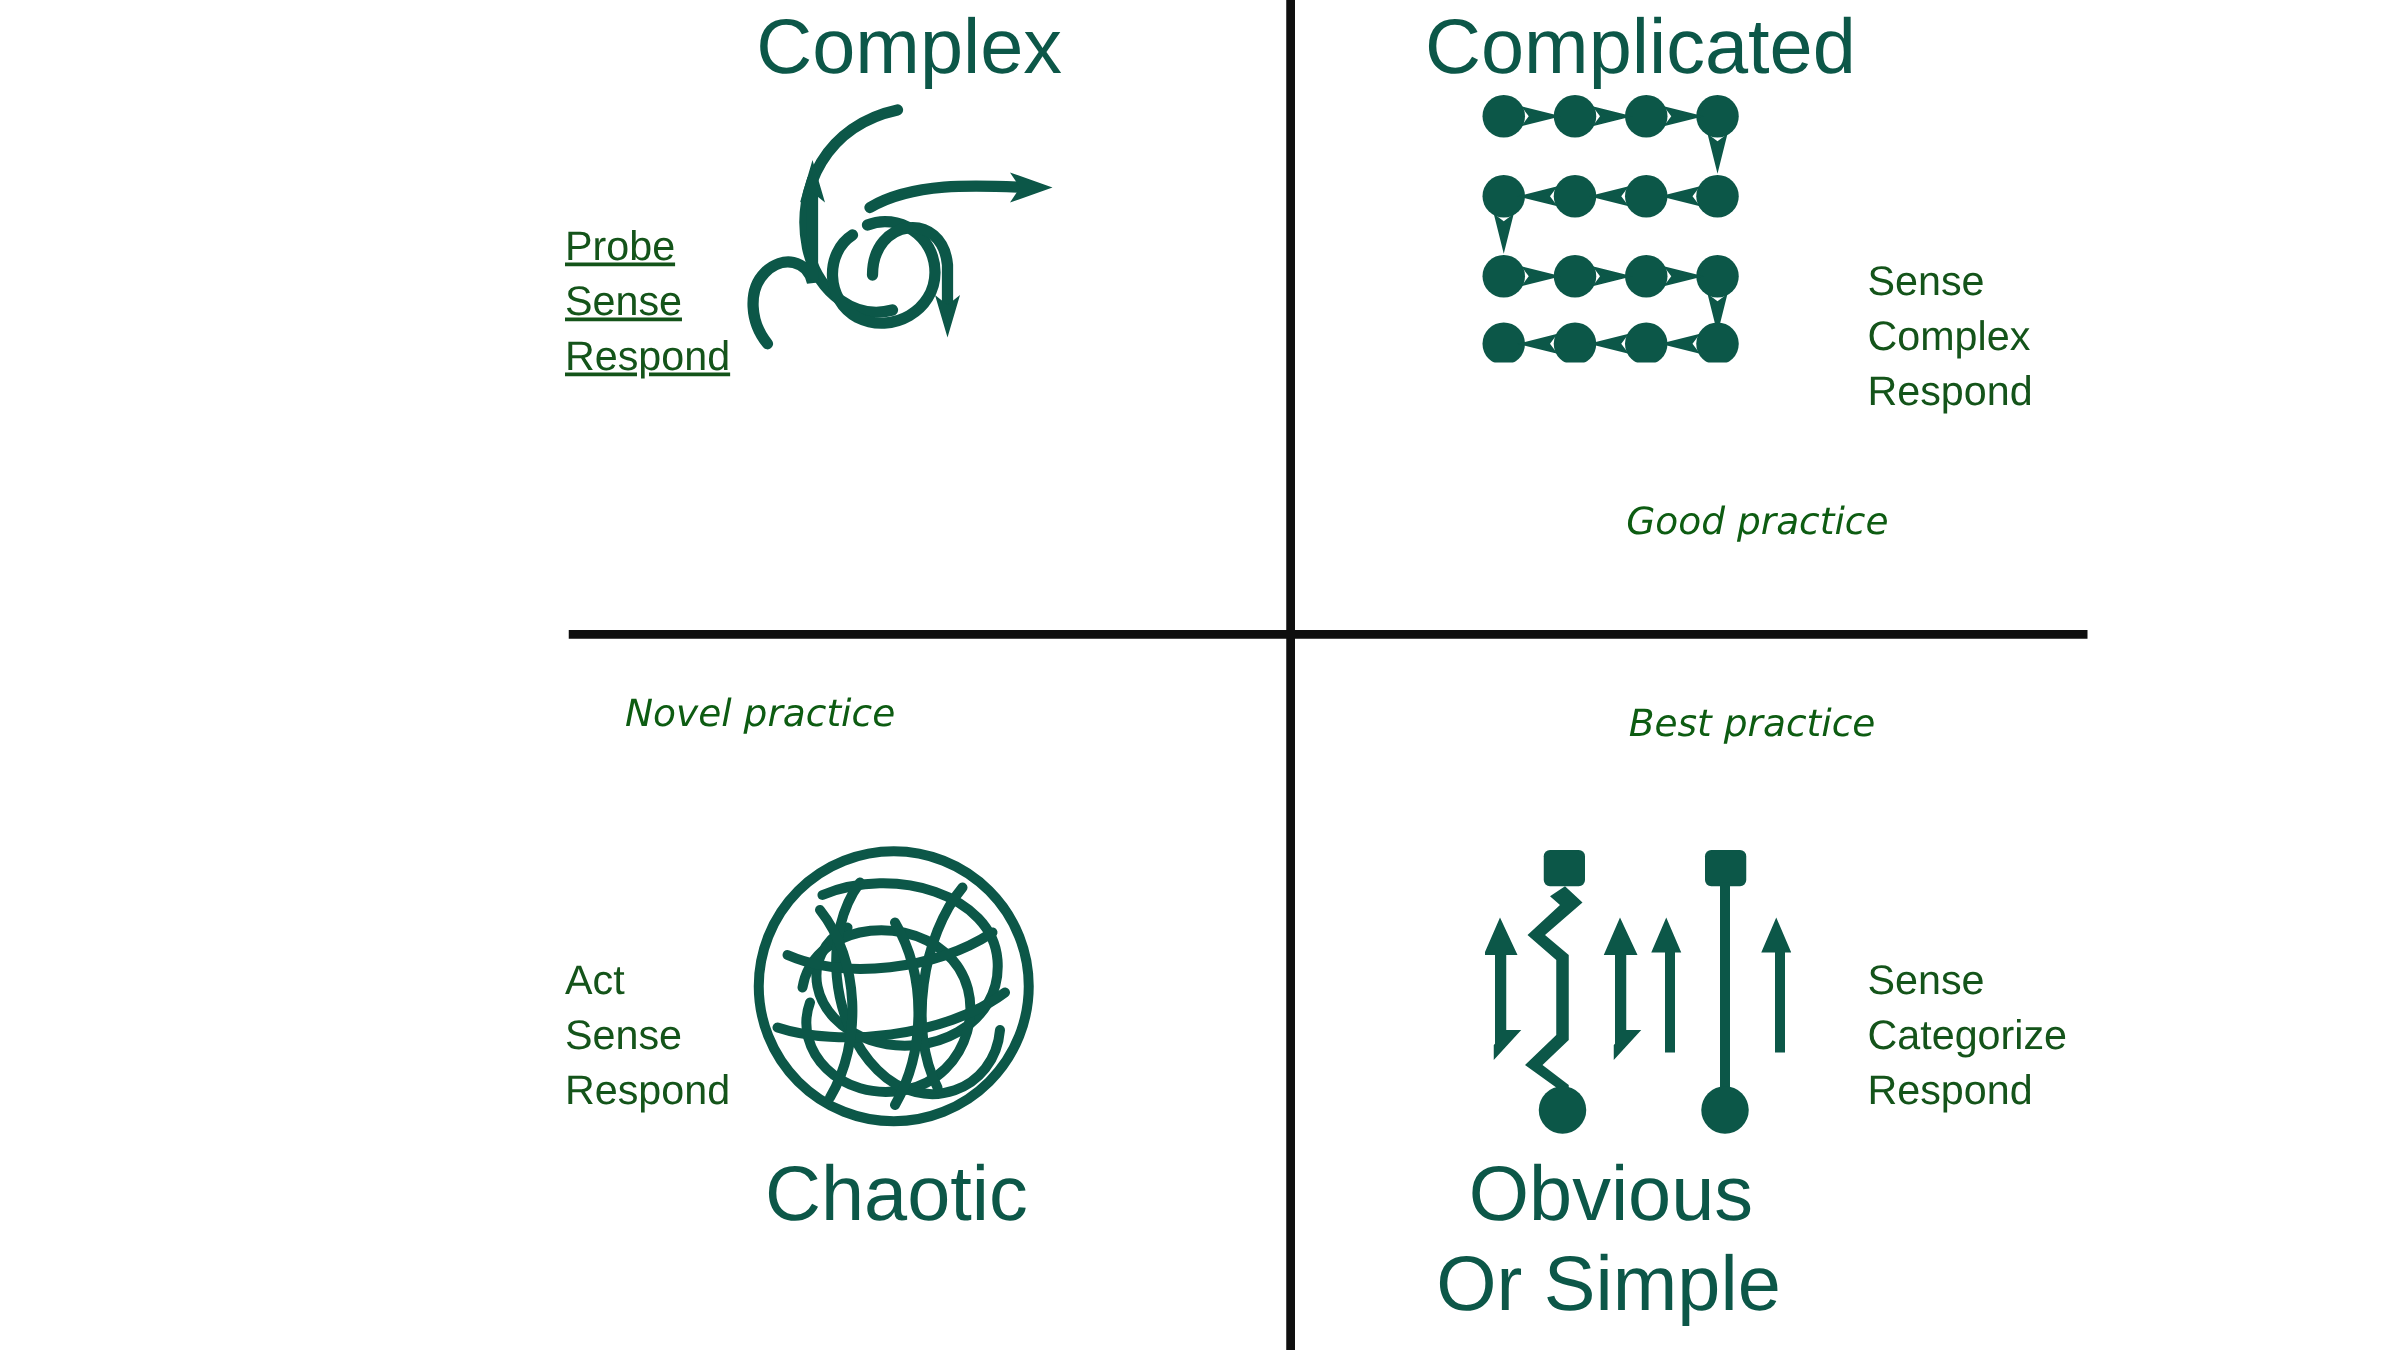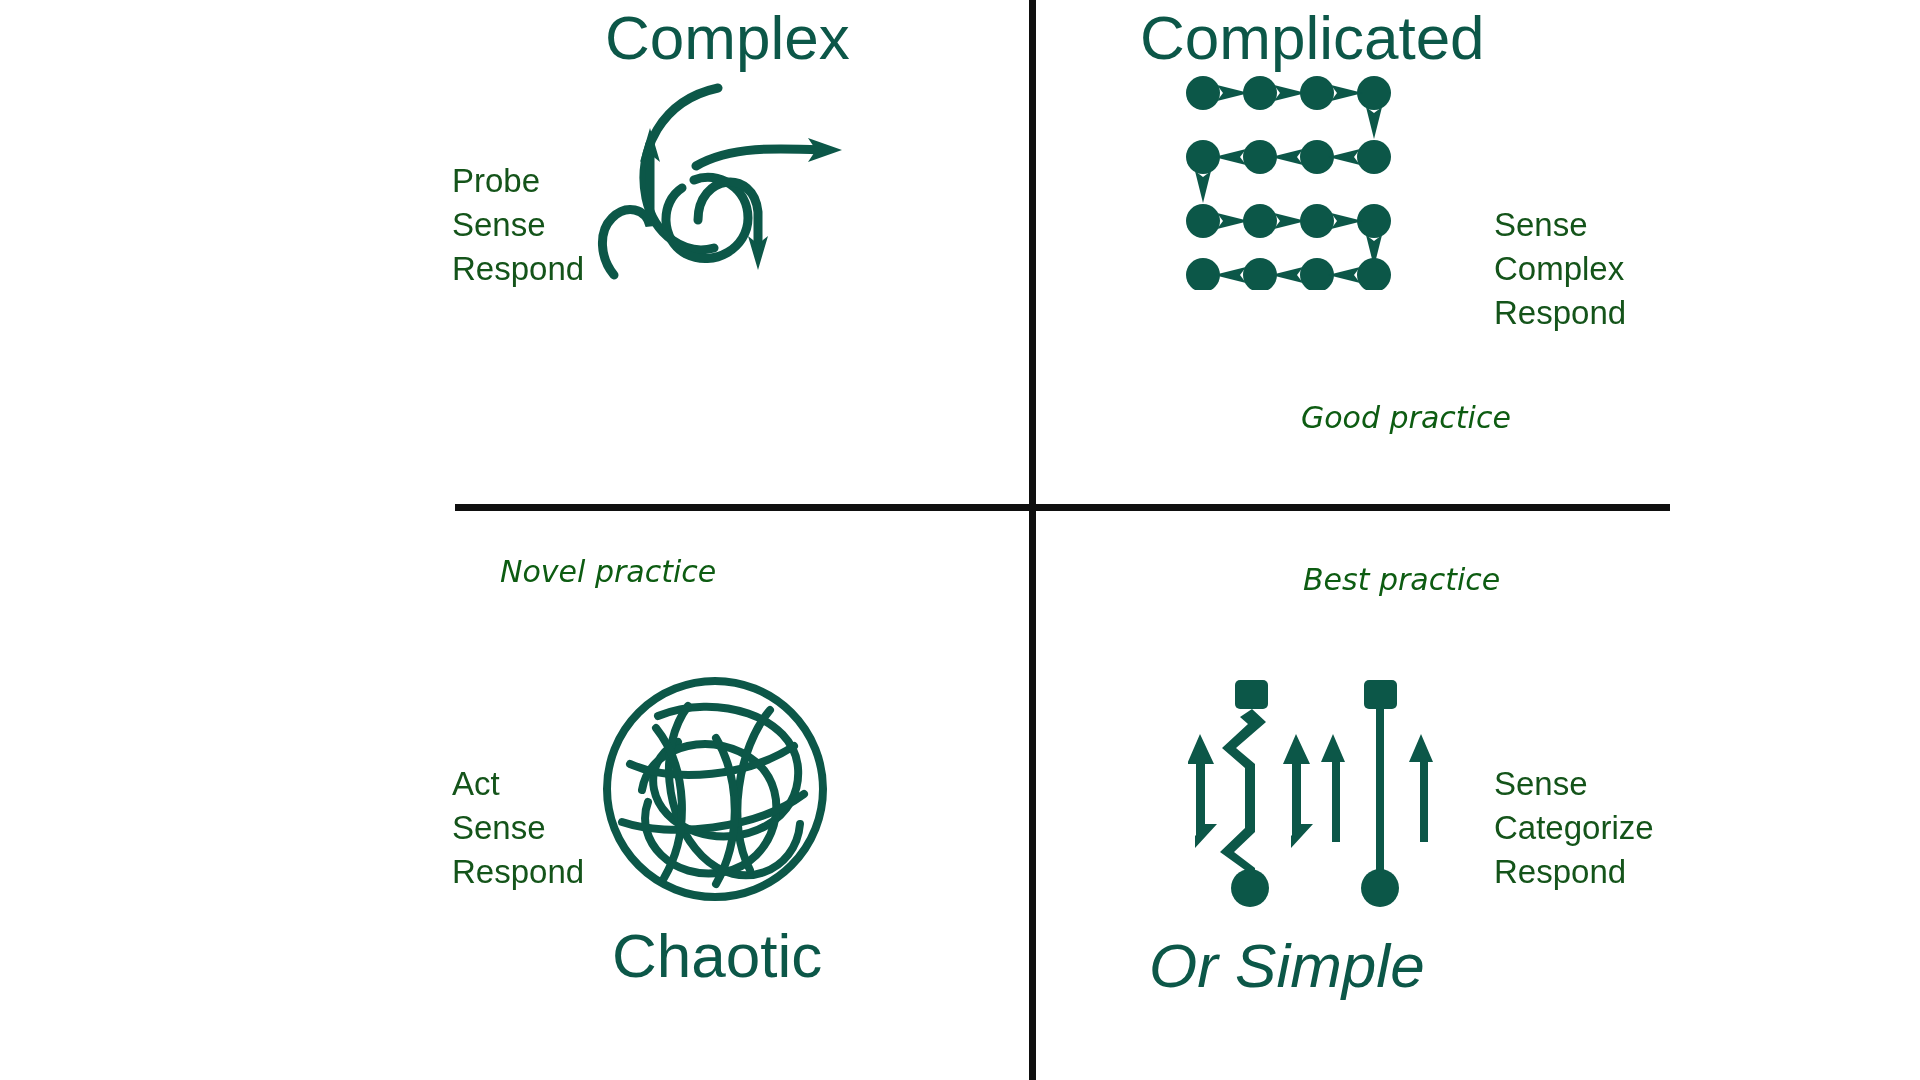--- a/index.html
+++ b/index.html
@@ -45,31 +45,31 @@
     font-size: 62px;
     font-weight: 400;
     line-height: 1.0;
     white-space: nowrap;
     letter-spacing: 0px;
   }
   #title-complex      { left: 605px;  top: 7px;   }
   #title-complicated  { left: 1140px; top: 7px;   }
   #title-chaotic      { left: 612px;  top: 925px; }
   #title-obvious      { left: 1175px; top: 925px; }
-  #title-obvious .ln2 { display: block; margin-top: 10px; margin-left: -26px; font-style: italic; }
+  #title-obvious .ln2 { display: block; margin-top: 10px; margin-left: -26px; }
 
   
   .actions {
     position: absolute;
     color: #14541a;
     font-size: 33px;
     line-height: 44px;
     white-space: nowrap;
   }
-  #actions-complex     { left: 452px;  top: 159px; }
+  #actions-complex     { left: 452px;  top: 175px; text-decoration: underline; }
   #actions-complicated { left: 1494px; top: 203px; }
   #actions-chaotic     { left: 452px;  top: 762px; }
   #actions-obvious     { left: 1494px; top: 762px; }
 
   
   .practice {
     position: absolute;
     color: #0d5c12;
     font-size: 30px;
     font-style: italic;
@@ -226,20 +226,21 @@
         <path d="M 172 38 C 140 76, 128 152, 152 198"></path>
         <path d="M 32 92 C 78 112, 150 104, 196 74"></path>
         <path d="M 24 150 C 72 166, 158 158, 206 122"></path>
         <path d="M 66 206 C 92 162, 90 96, 58 56"></path>
         <path d="M 118 212 C 142 170, 144 110, 118 66"></path>
       </g>
     </svg>
   </div>
 
   <div class="q-title" id="title-obvious">
+    <span class="ln1">Obvious</span>
     <span class="ln2">Or Simple</span>
   </div>
 
   <div class="actions" id="actions-obvious">
     <div>Sense</div>
     <div>Categorize</div>
     <div>Respond</div>
   </div>
 
   <div class="practice" id="practice-best">Best practice</div>

